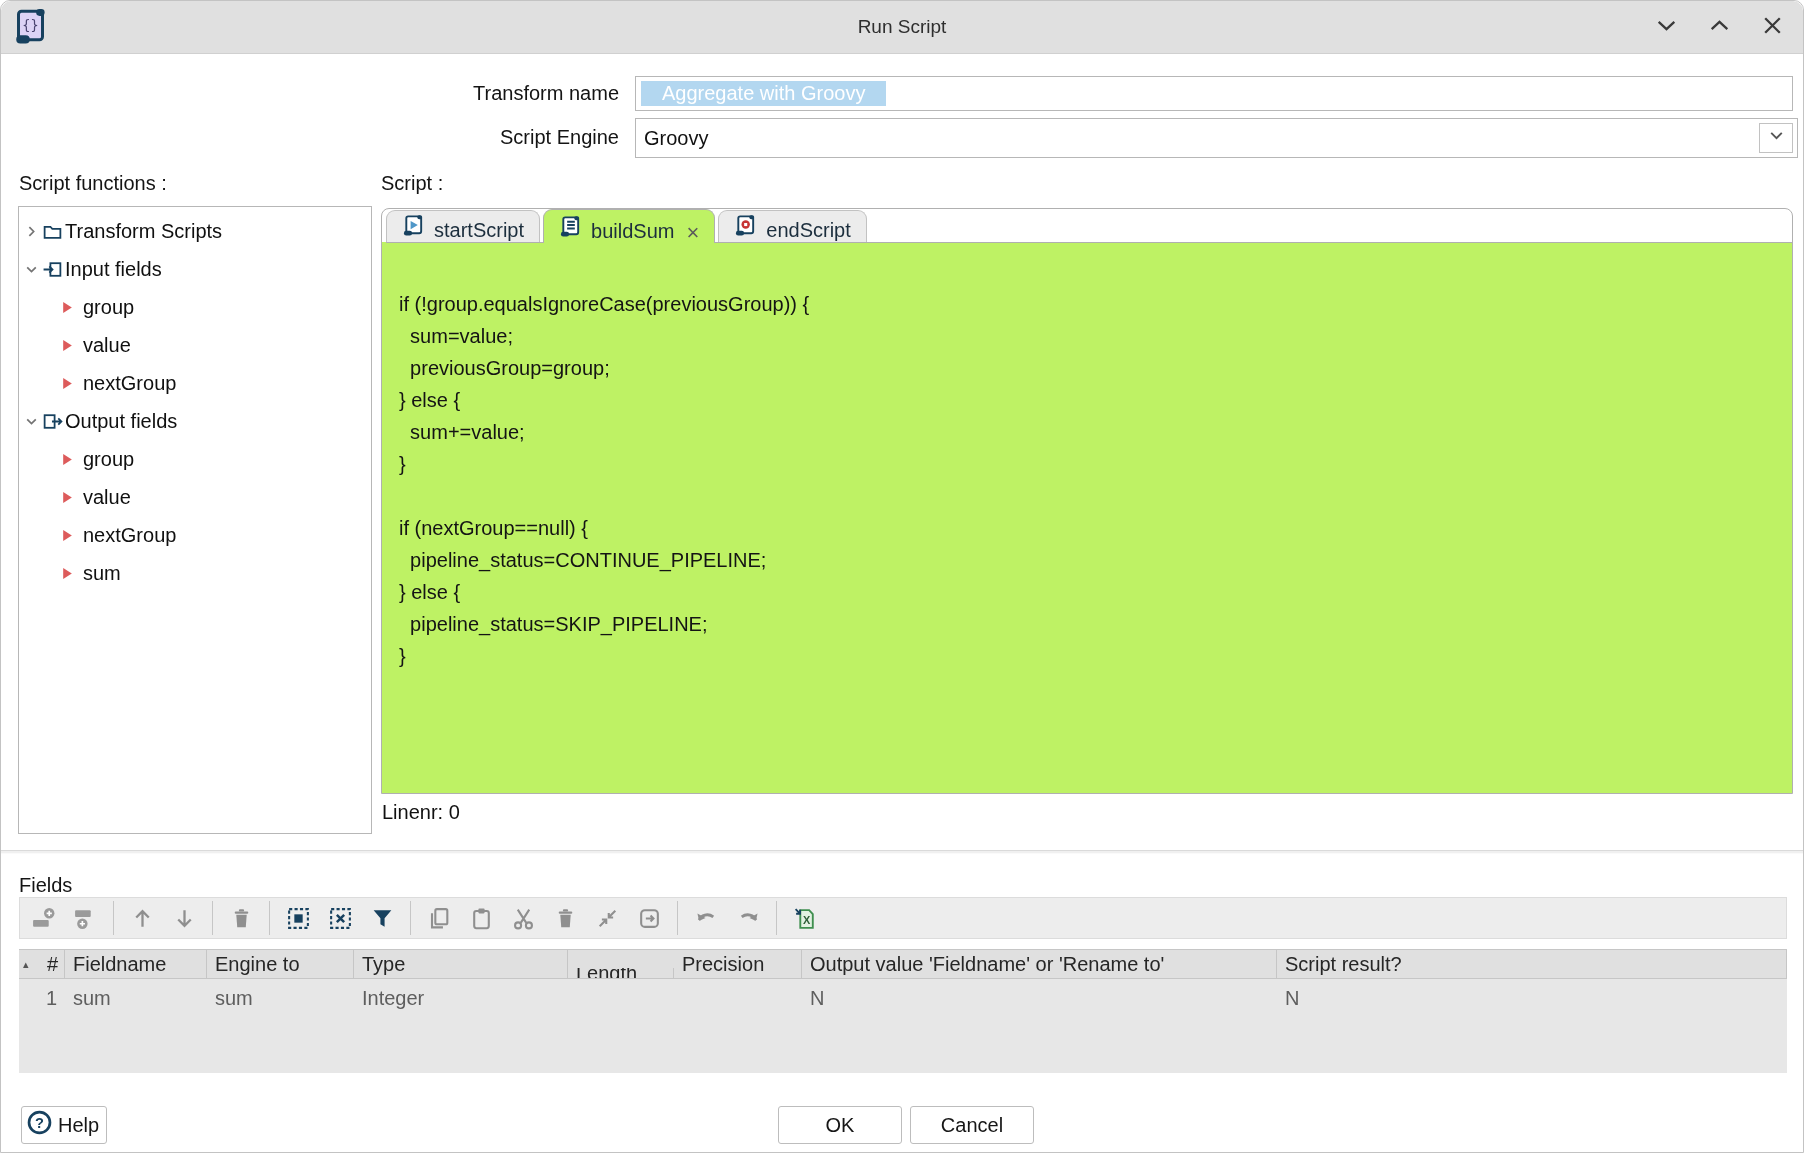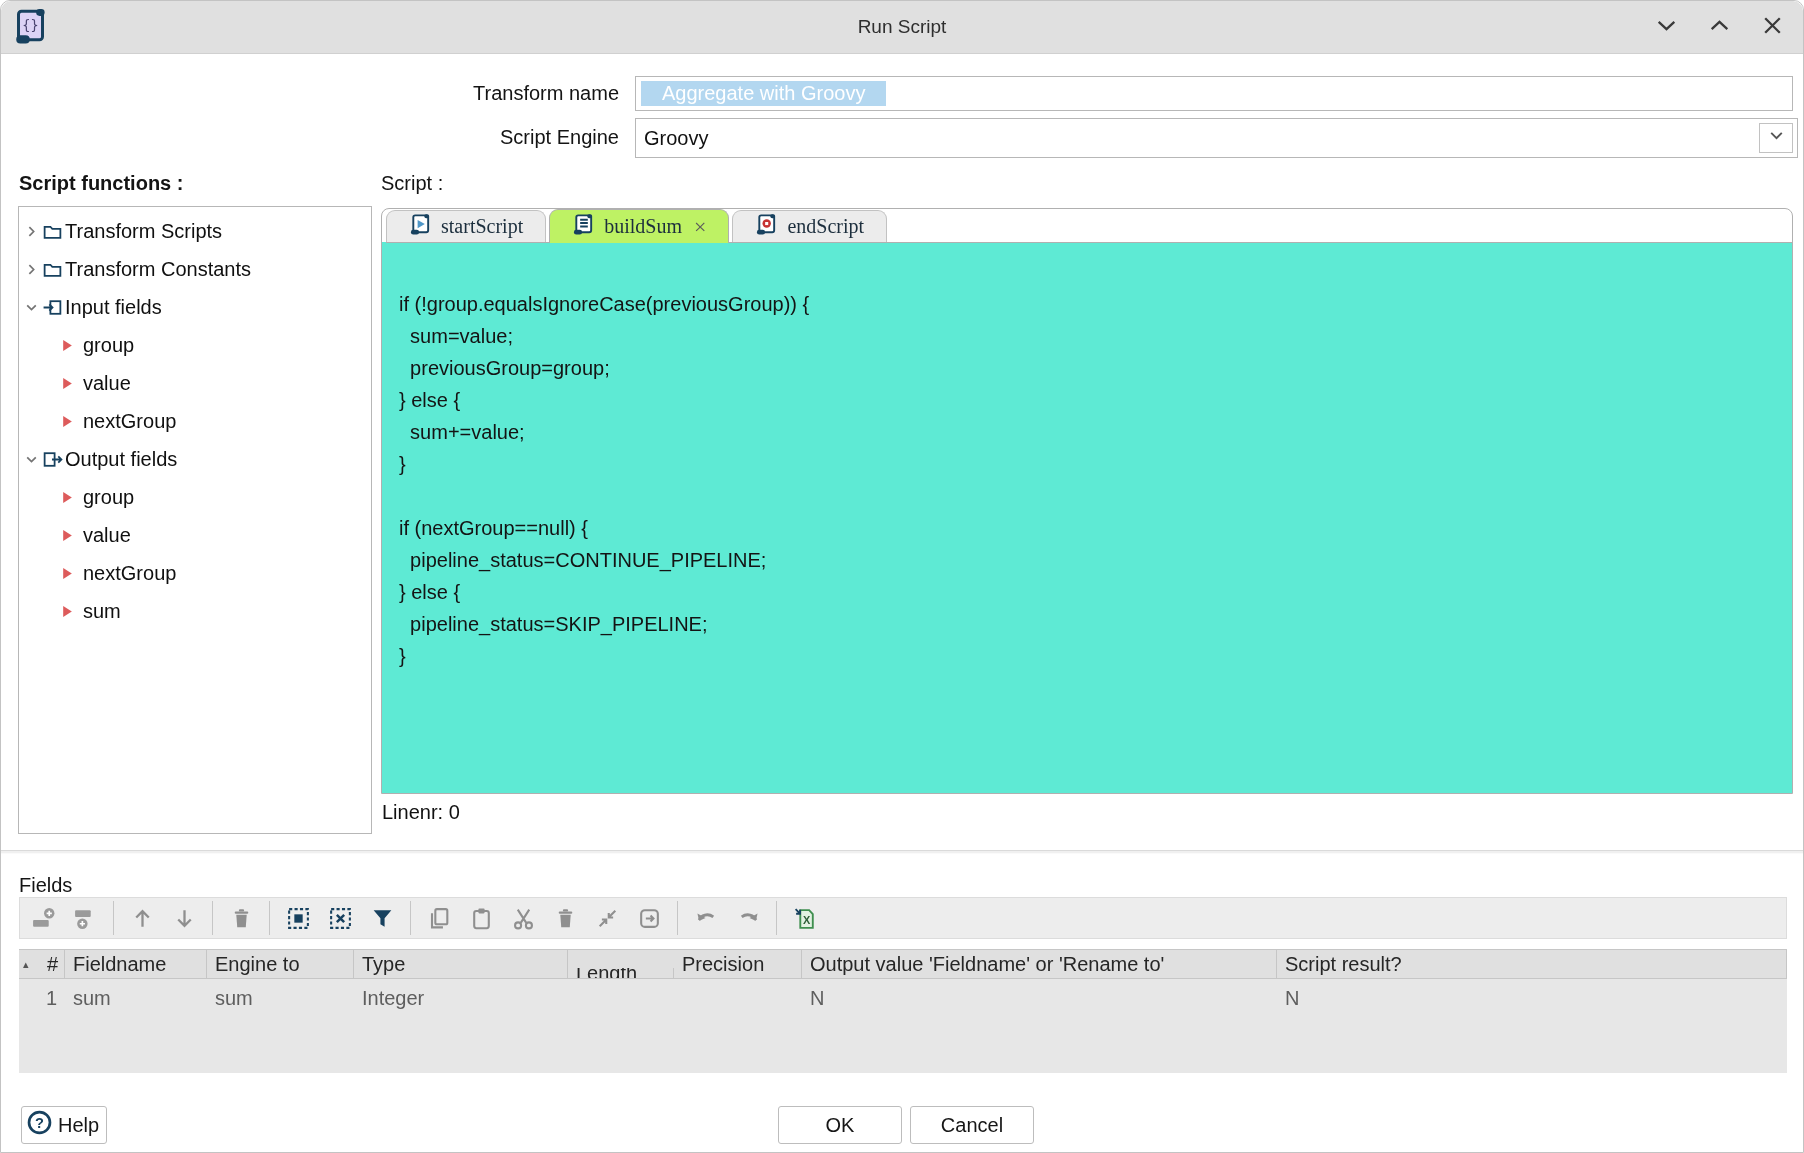--- a/index.html
+++ b/index.html
@@ -23,43 +23,43 @@
   .text-input{position:absolute;left:634px;top:75px;width:1158px;height:35px;border:1px solid #b7b7b7;
     background:#fff;box-sizing:border-box;display:flex;align-items:center;padding:0 5px;font-size:20px;}
   .sel-text{background:#b3d7f0;color:#ffffff;padding:1px 21px;}
   .combo{position:absolute;left:634px;top:117px;width:1163px;height:40px;border:1px solid #b7b7b7;
     background:#fff;box-sizing:border-box;display:flex;align-items:center;padding:0 8px;font-size:20px;color:#111;}
   .combo-btn{position:absolute;right:4px;top:4px;bottom:4px;width:32px;border:1px solid #c2c2c2;
     background:#fff;display:flex;align-items:center;justify-content:center;}
 
   
   .section-label{position:absolute;font-size:20px;color:#141414;}
-  .lbl-functions{left:18px;top:171px;font-weight:bold;}
+  .lbl-functions{left:18px;top:171px;}
   .lbl-script{left:380px;top:171px;}
 
   
   .tree{position:absolute;left:17px;top:205px;width:354px;height:628px;border:1px solid #b7b7b7;
     background:#fff;box-sizing:border-box;padding-top:5px;overflow:hidden;}
   .tree-row{display:flex;align-items:center;height:38px;font-size:20px;color:#101010;
     padding-left:5px;gap:2px;cursor:default;}
   .tree-row.lvl1{padding-left:42px;gap:9px;}
   .tree-toggle{width:16px;display:flex;align-items:center;}
   .tree-ico{display:flex;align-items:center;}
 
   
   .tabfolder{position:absolute;left:380px;top:207px;width:1412px;height:586px;border:1px solid #b0b0b0;
     border-radius:8px 8px 0 0;background:#fff;box-sizing:border-box;}
   .tabs{position:absolute;left:4px;top:0;right:0;height:33px;display:flex;align-items:flex-end;gap:3px;
     border-bottom:1px solid #b0b0b0;z-index:2;}
-  .tab{display:flex;align-items:center;gap:9px;height:32px;padding:0 22px;background:#ececec;
+  .tab{display:flex;align-items:flex-end;gap:9px;height:32px;padding:0 15px;background:#ececec;
     border:1px solid #c2c2c2;border-bottom:none;border-radius:9px 9px 0 0;font-size:20px;color:#1c2e3d;
-    box-sizing:border-box;cursor:pointer;font-family:Liberation Serif, serif;}
+    box-sizing:border-box;cursor:pointer;}
   .tab.active{background:#bef264;height:34px;margin-bottom:-1px;border-color:#b0b0b0;z-index:3;}
   .tab-close{color:#5b5b5b;font-size:22px;line-height:20px;margin-left:3px;cursor:pointer;}
-  .editor{position:absolute;left:0;top:33px;right:0;bottom:0;background:#5eead4;
+  .editor{position:absolute;left:0;top:33px;right:0;bottom:0;background:#bef264;
     padding:46px 10px 0 17px;box-sizing:border-box;overflow:hidden;cursor:text;}
   .code-line{white-space:pre;font-size:20px;line-height:32px;height:32px;color:#141414;}
   .linenr{position:absolute;left:381px;top:800px;font-size:20px;color:#111;}
 
   
   .sash{position:absolute;left:0;top:849px;width:1804px;height:4px;background:#f0f0f0;
     border-top:1px solid #dadada;border-bottom:1px solid #fafafa;box-sizing:border-box;}
 
   
   .fields-label{position:absolute;left:18px;top:873px;font-size:20px;color:#141414;}
@@ -150,33 +150,20 @@
         <span class="tree-ico">
           <svg width="21" height="21" viewBox="0 0 20 20">
             <path d="M2.5 5.5h5.5l1.8 2h7.7v8.5h-15z" fill="none" stroke="#17415f" stroke-width="1.7"></path>
           </svg>
         </span>
         <span class="tree-label">Transform Scripts</span>
       </div>
       <div class="tree-row">
         <span class="tree-toggle">
           <svg width="15" height="15" viewBox="0 0 14 14">
-            <path d="M5 3l4 4-4 4" fill="none" stroke="#747474" stroke-width="1.6"></path>
-          </svg>
-        </span>
-        <span class="tree-ico">
-          <svg width="21" height="21" viewBox="0 0 20 20">
-            <path d="M2.5 5.5h5.5l1.8 2h7.7v8.5h-15z" fill="none" stroke="#17415f" stroke-width="1.7"></path>
-          </svg>
-        </span>
-        <span class="tree-label">Transform Constants</span>
-      </div>
-      <div class="tree-row">
-        <span class="tree-toggle">
-          <svg width="15" height="15" viewBox="0 0 14 14">
             <path d="M3 5l4 4 4-4" fill="none" stroke="#747474" stroke-width="1.6"></path>
           </svg>
         </span>
         <span class="tree-ico">
           <svg width="21" height="21" viewBox="0 0 20 20">
             <rect x="8" y="4" width="9.5" height="12" fill="none" stroke="#17415f" stroke-width="1.7"></rect>
             <path d="M1.5 10h8.5M7 7l3 3-3 3" fill="none" stroke="#17415f" stroke-width="1.7"></path>
           </svg>
         </span>
         <span class="tree-label">Input fields</span>

